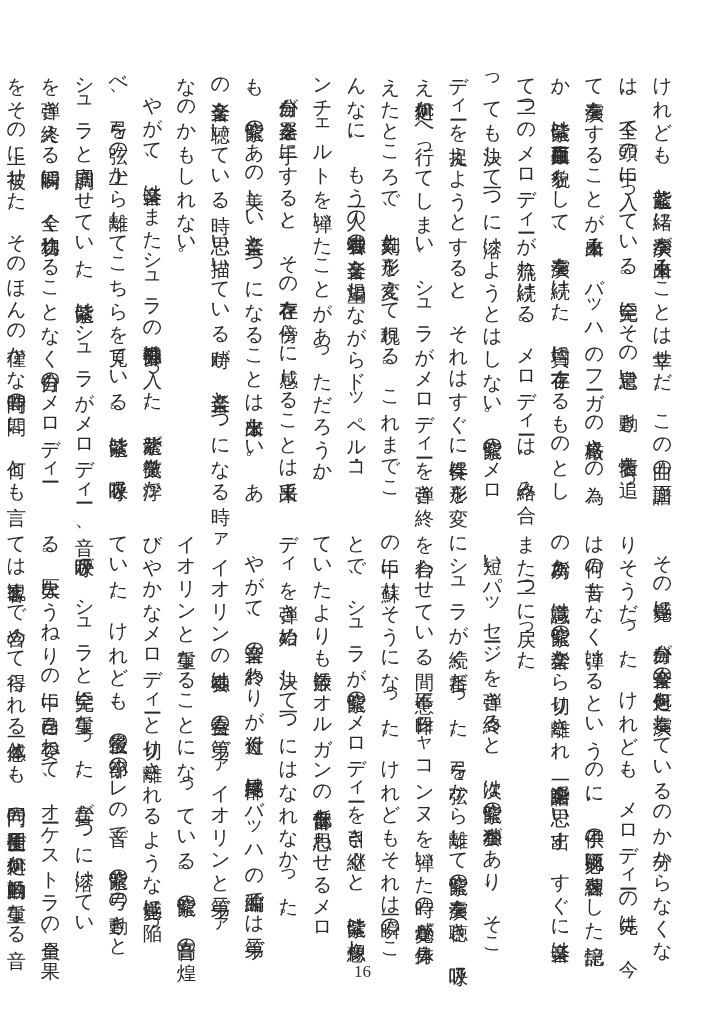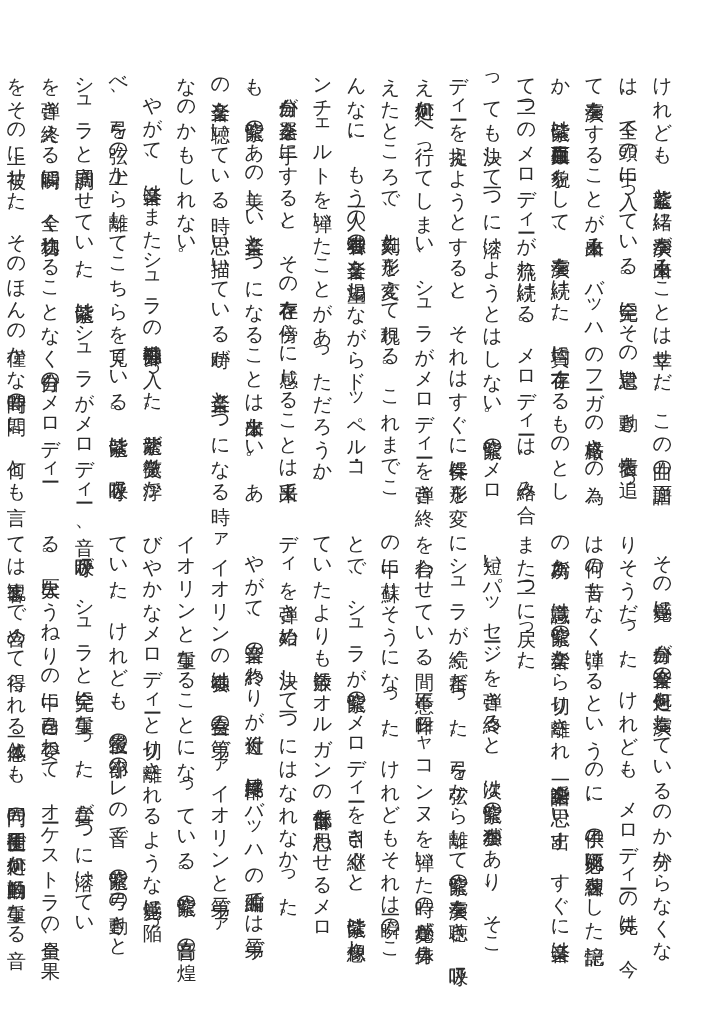--- a/index.html
+++ b/index.html
@@ -36,13 +36,14 @@
     <p class="indent">自分が楽器を手にすると、その存在を傍らに感じることは出来ても、紫龍のあの美しい音楽と一つになることは出来ない。あの音楽を聴いている時、思い描いている時が、音楽と一つになる時なのかもしれない。</p>
     <p class="indent">やがて、音楽はまたシュラの独奏部分に入った。紫龍が微笑を浮かべ、弓を弦の上から離してこちらを見ている。紫龍は、呼吸をシュラと同調させていた。紫龍はシュラがメロディーを弾き終える瞬間に、全く途切れることなく自分のメロディーをその上に被せた。そのほんの僅かな時間の間に、何とも言えない甘い感覚がシュラの背中を走り抜けた。</p>
   </div>
 
   <div class="block" id="block-bottom">
     <p class="indent">その感覚に、自分が今音楽の何処を演奏しているのか分からなくなりそうだった。けれども、メロディーの先は、今は何の苦もなく弾けるというのに、子供の頃必死に練習をした記憶の所為か、意識は紫龍の音楽から切り離され、一瞬楽譜を思い出す。すぐに音楽はまた二つに戻った。</p>
     <p class="indent">短いパッセージを弾き終ると、次は紫龍の独奏があり、そこにシュラが続く番だった。弓を弦から離して紫龍の演奏を聴き、呼吸を合わせている間、不意に昨日シャコンヌを弾いた時の感覚が身体の中に蘇りそうになった。けれどもそれは一瞬のことで、シュラが紫龍のメロディーを引き継ぐと、紫龍は想像していたよりも奔放にオルガンの低音部を思わせるメロディを弾き始め、決して一つにはなれなかった。</p>
     <p class="indent">やがて、音楽の終わりが近付く。終尾部はバッハの編曲では第二ヴァイオリンの独奏は、合奏の第一ヴァイオリンと第二ヴァイオリンと重なることになっている。紫龍の、高音の煌びやかなメロディーと切り離されるような感覚に陥っていた。けれども、最後の一小節のレの音で、紫龍の弓の動きと音、呼吸が、シュラと完全に重なった。音が一つに溶けている。巨大なうねりの中に自己を委ねて、オーケストラの全員、果ては観客まで含めて得られる一体感とも、同門の生徒同士で何処か自動的に重なる音とも違う。これは、二人で一つになった音だ（略）</p>
   </div>
 
+  <div class="page-number">16</div>
 </div>
 
 </body></html>

